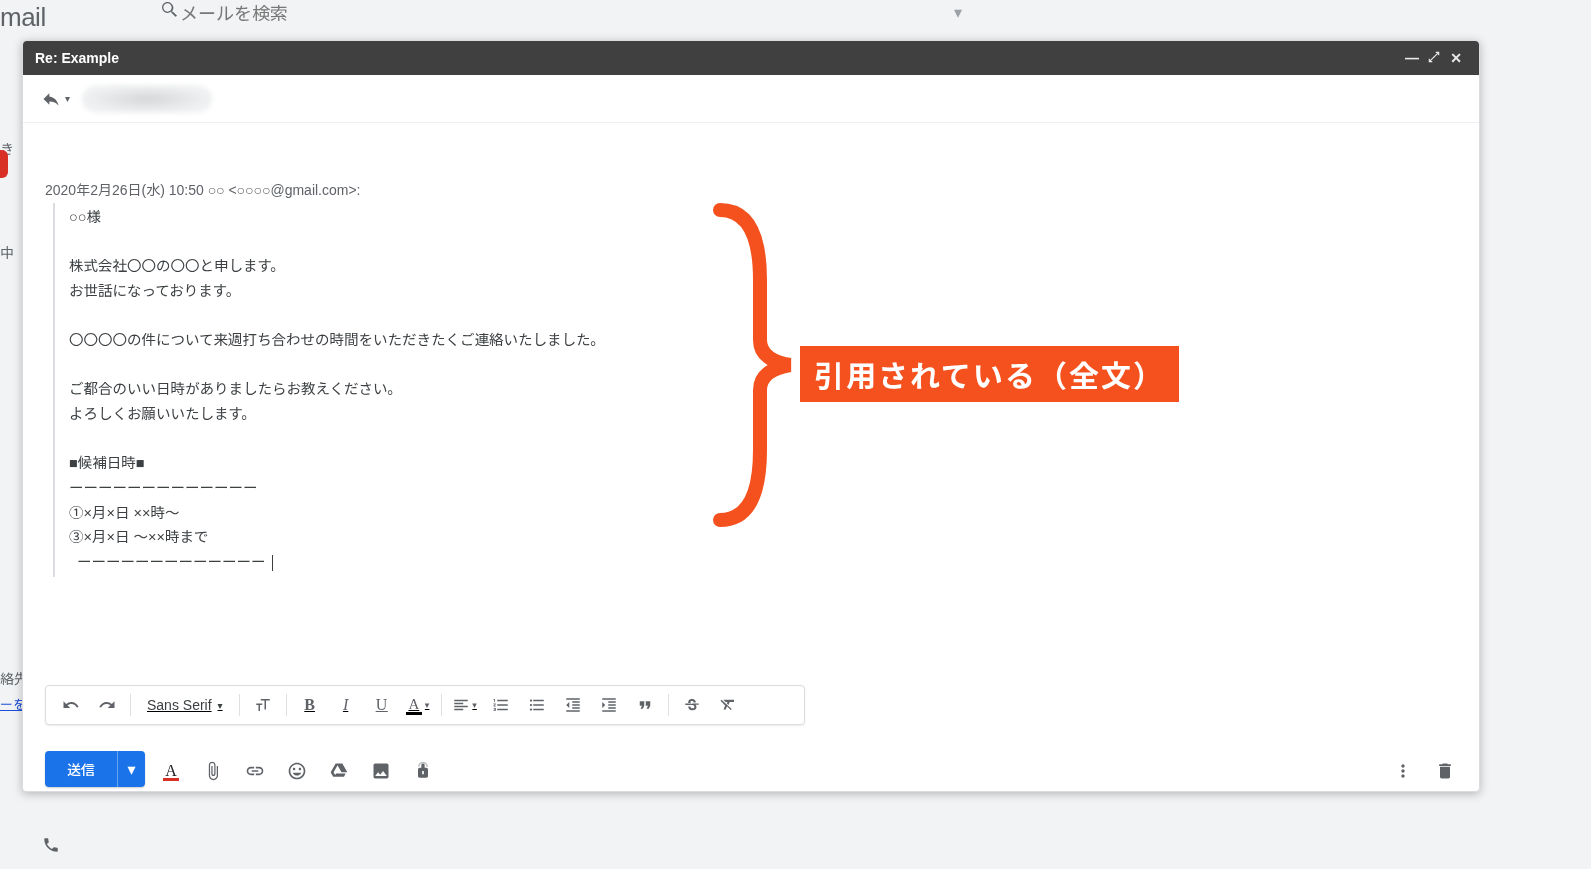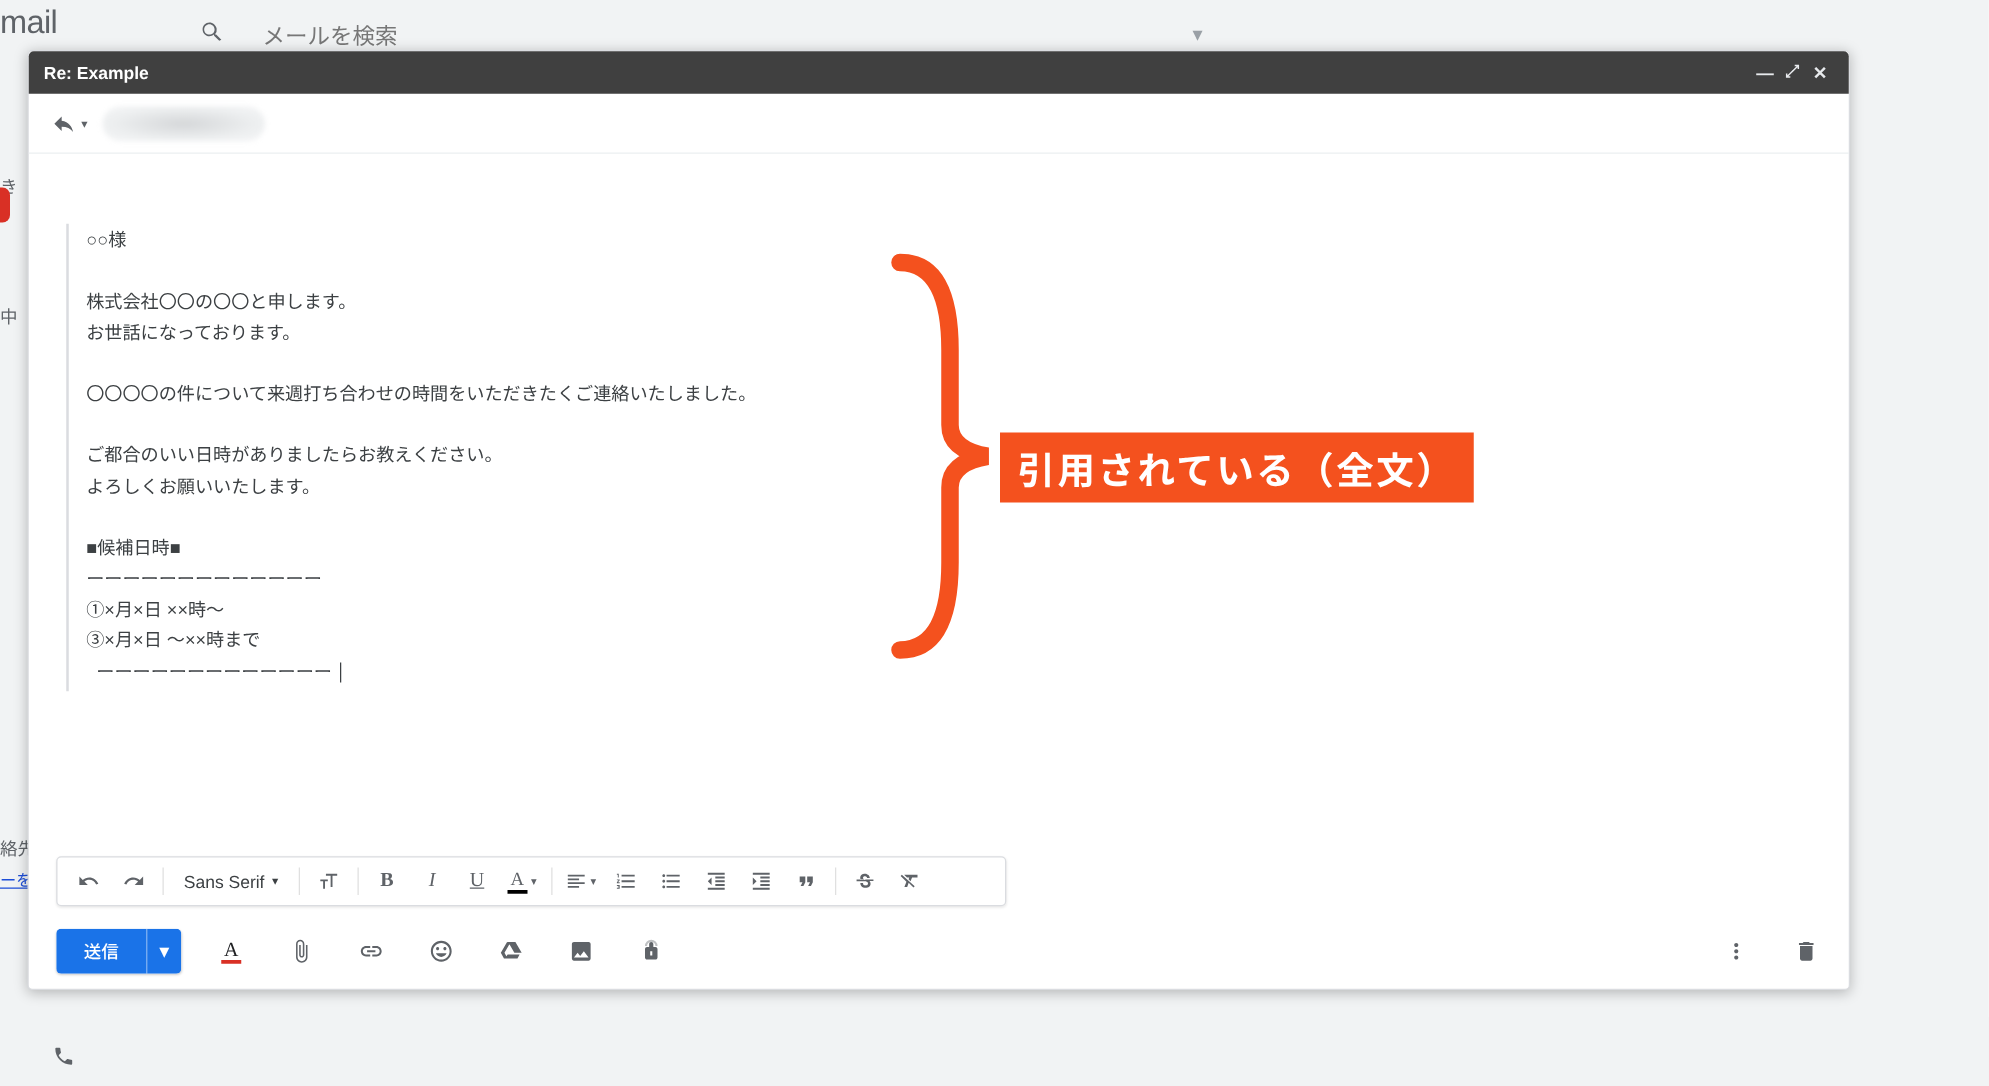--- a/index.html
+++ b/index.html
@@ -9,21 +9,21 @@
     width: 1591px;
     height: 869px;
     overflow: hidden;
     position: relative;
   }
   
   .bg-gmail-logo {
     position: absolute; top: 2px; left: 0; font-size: 26px; color: #5f6368; font-weight: 400; letter-spacing: -0.5px; text-align: right;
   }
   .bg-search {
-    position: absolute; top: 16px; left: 160px; width: 820px; height: 24px; display: flex; align-items: center; gap: 30px; color: #9aa0a6;
+    position: absolute; top: 0px; left: 160px; width: 820px; height: 24px; display: flex; align-items: center; gap: 0; color: #9aa0a6;
   }
   .bg-search .mag { font-size: 18px; color:#5f6368; }
   .bg-search .ph { font-size: 18px; color:#777; }
   .bg-search .caret { margin-left: auto; margin-right: 18px; }
   .bg-sidebar {
     position: absolute; left: 0; top: 130px; width: 28px; color:#5f6368; font-size:14px; line-height: 26px;
   }
   .bg-sidebar .red-bar {
     position:absolute; left:0; top:20px; width:8px; height:28px; background:#d93025; border-radius:0 6px 6px 0;
   }
@@ -74,29 +74,30 @@
     position:absolute; left:800px; top:330px; background:#f4511e; color:#fff; font-weight:700;
     font-size:30px; padding:6px 14px; letter-spacing:2px; white-space:nowrap;margin-top:16px;
   }
 
   
   .format-bar {
     margin: 0 22px 10px 22px;
     height: 40px; border:1px solid #dadce0; border-radius:4px; background:#fff;
     display:flex; align-items:center; padding:0 8px; gap:2px; box-shadow:0 1px 2px rgba(0,0,0,0.08);
     width: 760px;
+    text-decoration: underline;
   }
   .tb { width:34px; height:32px; display:flex; align-items:center; justify-content:center; color:#5f6368; cursor:pointer; border-radius:4px; font-size:16px; }
   .tb svg { width:18px; height:18px; fill:#5f6368; }
   .tb.font-name { width:auto; padding:0 10px; gap:6px; font-size:14px; color:#3c4043; }
   .sep { width:1px; height:22px; background:#e0e0e0; margin:0 4px; }
 
   
   .send-row {
-    height: 56px; display:flex; align-items:center; padding:0 18px 4px 22px; gap:24px;
+    height: 56px; display:flex; align-items:flex-end; padding:0 18px 4px 22px; gap:10px;
   }
   .send-btn {
     display:flex; align-items:stretch; height:36px; border-radius:4px; overflow:hidden; box-shadow:0 1px 2px rgba(0,0,0,0.2);
   }
   .send-main { background:#1a73e8; color:#fff; font-size:14px; font-weight:500; padding:0 22px; display:flex; align-items:center; cursor:pointer; }
   .send-more { background:#1a73e8; color:#fff; width:28px; display:flex; align-items:center; justify-content:center; border-left:1px solid rgba(255,255,255,0.35); cursor:pointer; }
   .ic { width:32px; height:32px; display:flex; align-items:center; justify-content:center; color:#5f6368; cursor:pointer; border-radius:50%; }
   .ic svg { width:20px; height:20px; fill:#5f6368; }
   .ic .red-under { display:block; width:16px; height:3px; background:#d93025; margin-top:-2px; }
   .send-row .grow { flex:1; }
@@ -145,20 +146,21 @@
       <svg viewBox="0 0 24 24" width="20" height="20" fill="#5f6368">
           <path d="M10 9V5l-7 7 7 7v-4.1c5 0 8.5 1.6 11 5.1-1-5-4-10-11-11z"></path>
         </svg>
       <span style="font-size:10px;color:#5f6368">▾</span>
     </span>
     <div class="recip-blur"></div>
   </div>
 
   <div class="compose-body">
     <div style="height:40px"></div>
+    <div class="attribution">2020年2月26日(水) 10:50 ○○ &lt;○○○○@gmail.com&gt;:</div>
     <div class="quote" id="quote-block">
         <div class="line">○○様</div>
         <div class="line">&nbsp;</div>
         <div class="line">株式会社〇〇の〇〇と申します。</div>
         <div class="line">お世話になっております。</div>
         <div class="line">&nbsp;</div>
         <div class="line">〇〇〇〇の件について来週打ち合わせの時間をいただきたくご連絡いたしました。</div>
         <div class="line">&nbsp;</div>
         <div class="line">ご都合のいい日時がありましたらお教えください。</div>
         <div class="line">よろしくお願いいたします。</div>

